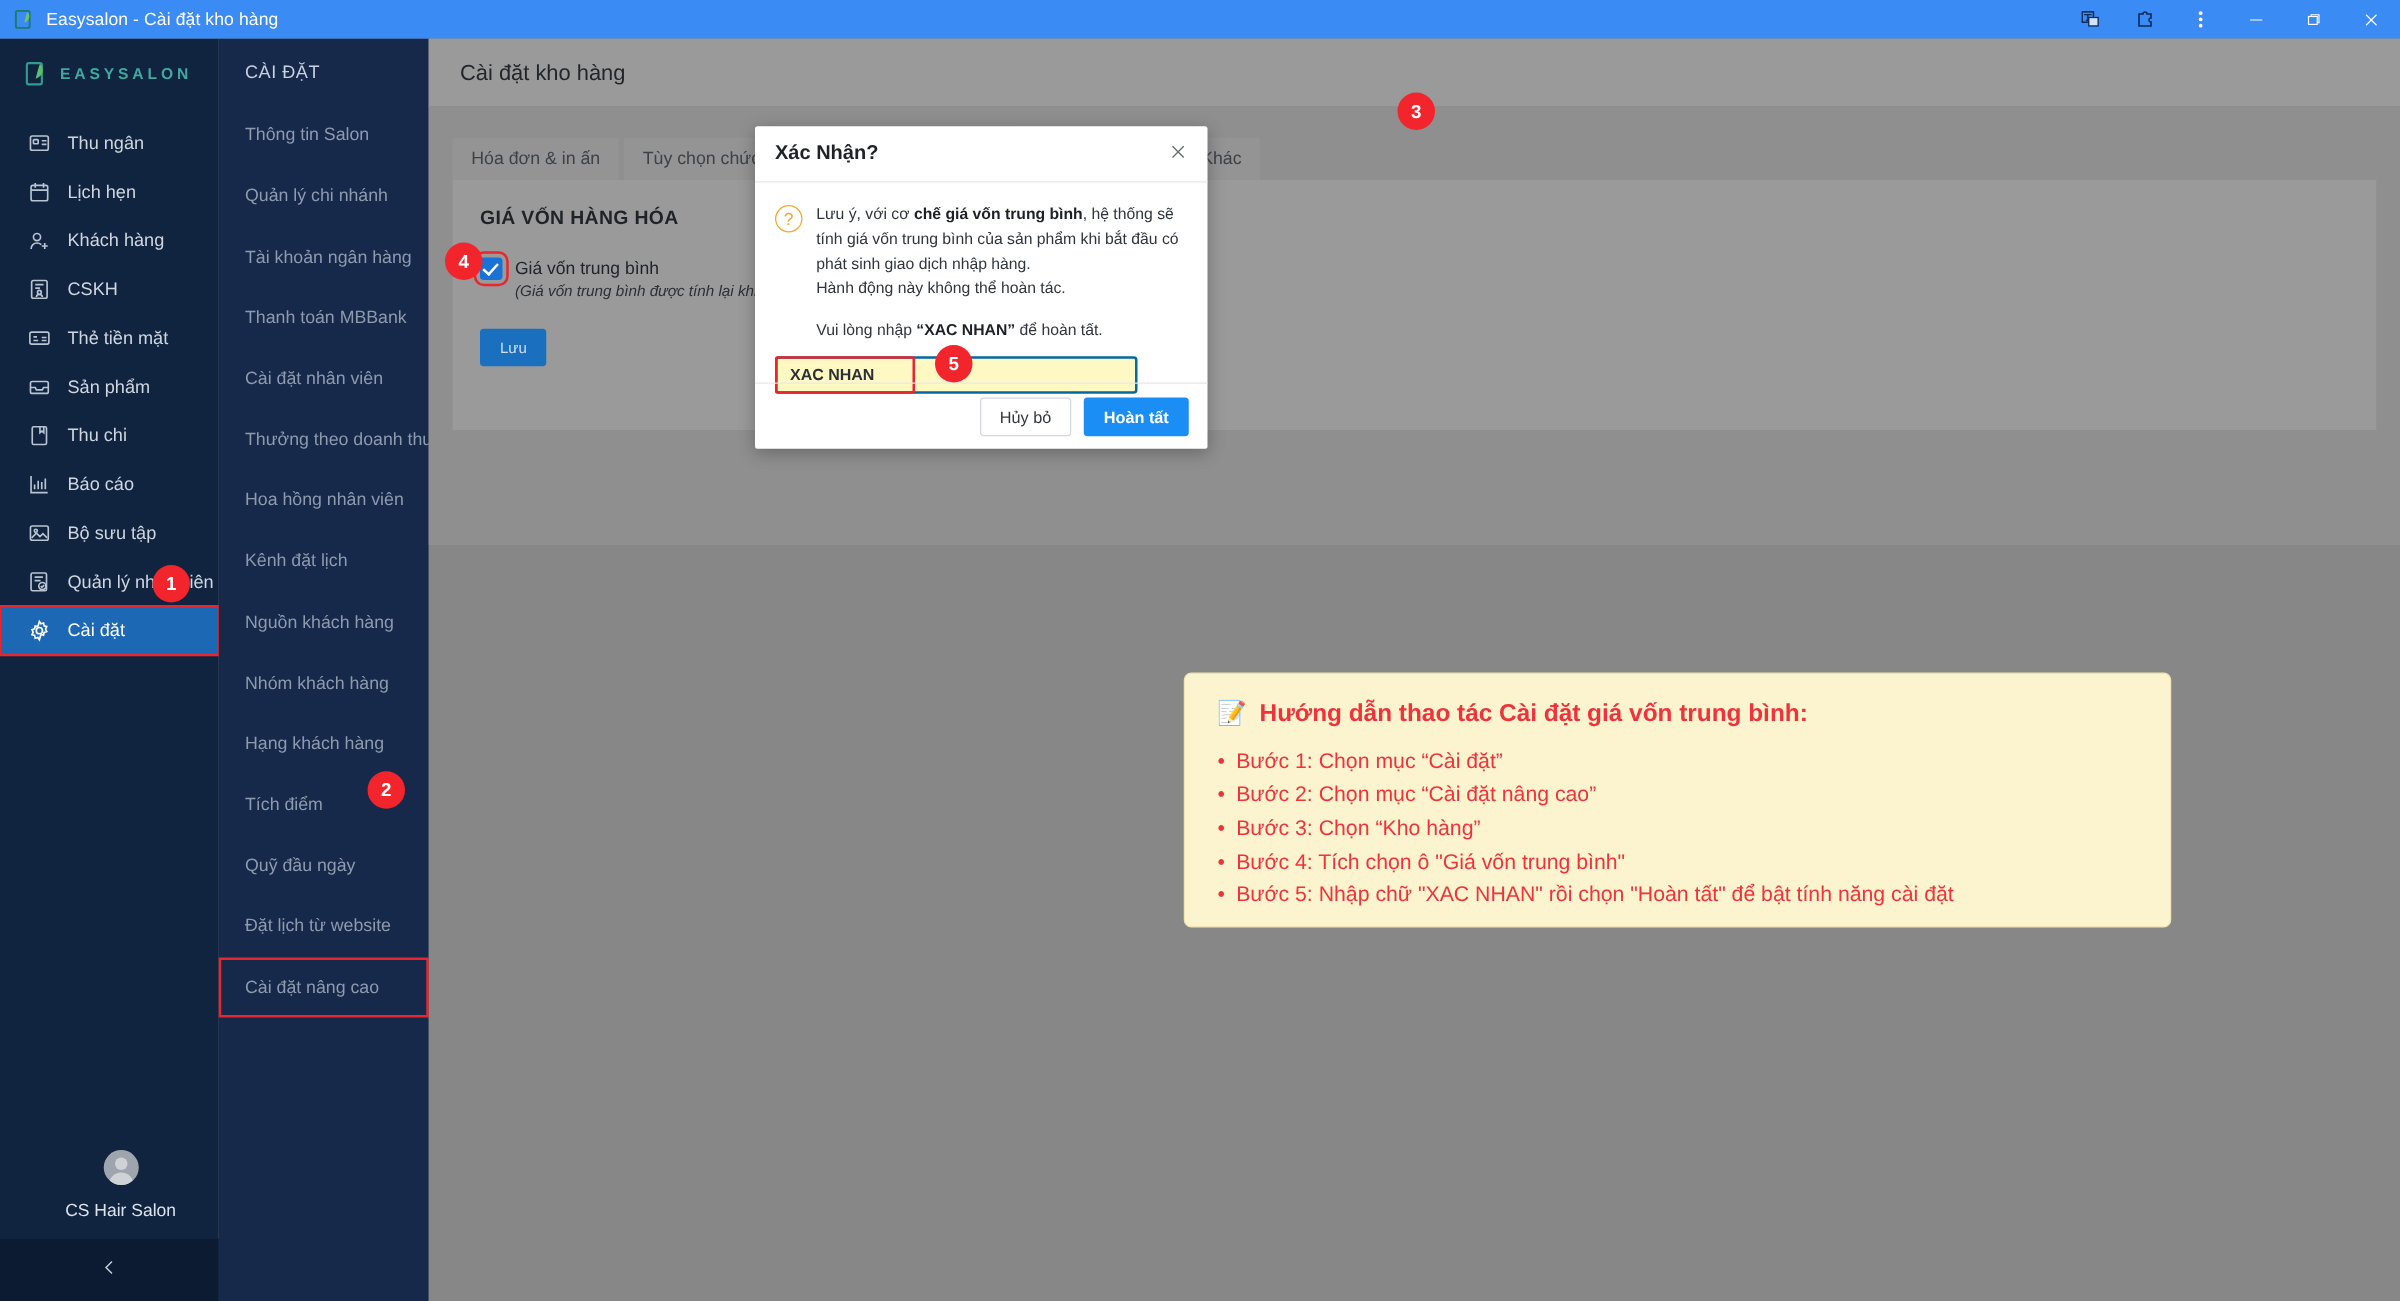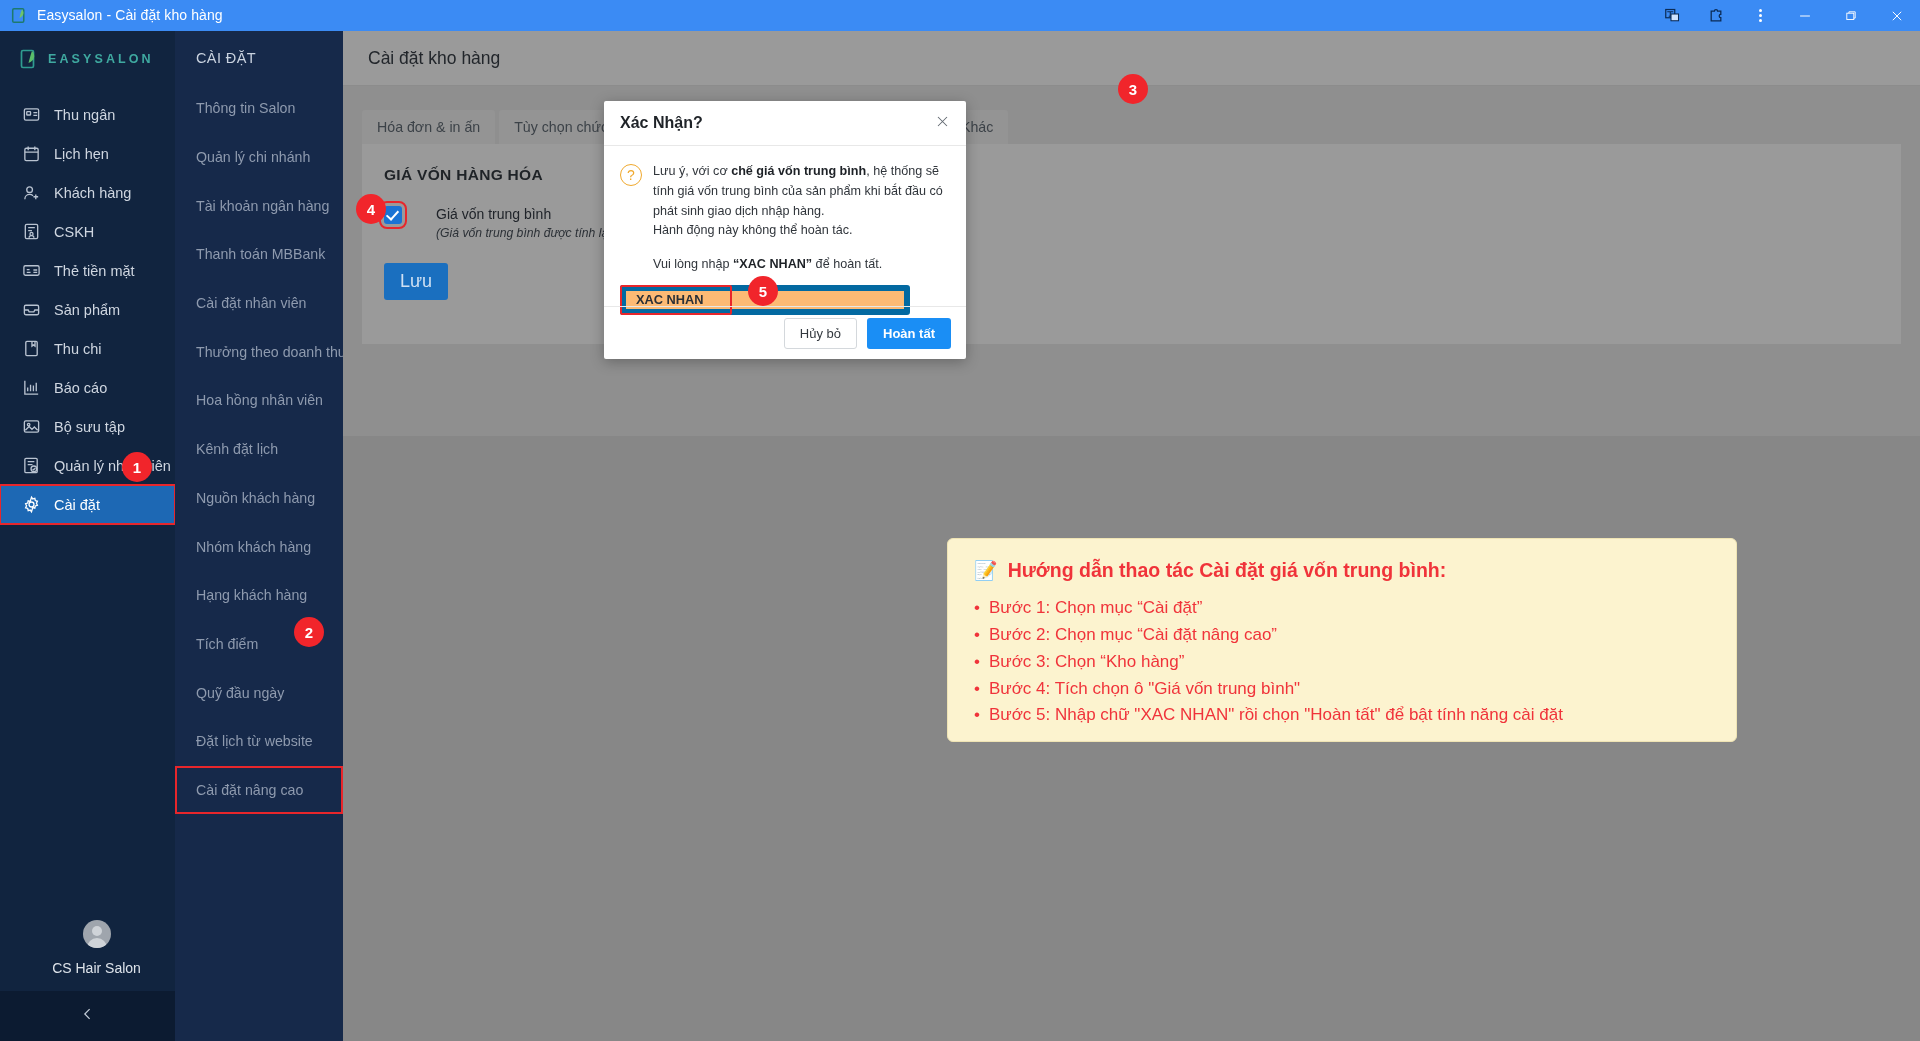--- a/index.html
+++ b/index.html
@@ -107,25 +107,25 @@
   .panel-title { font-size: 15.5px; font-weight: bold; color: #1f2327; letter-spacing: .3px; }
   .check-row { margin-top: 22px; display: flex; align-items: flex-start; gap: 10px; }
   .checkbox {
     width: 18px; height: 18px; border-radius: 3px; background: #1a73d4; position: relative; flex: none;
     outline: 2px solid #e8262b; outline-offset: 3px;
   }
   .checkbox::after {
     content: ""; position: absolute; left: 5px; top: 2px; width: 5px; height: 10px;
     border: solid #fff; border-width: 0 2px 2px 0; transform: rotate(42deg);
   }
-  .check-label { font-size: 14px; color: #20242a; line-height: 1.25; margin-left: 24px; }
+  .check-label { font-size: 14px; color: #20242a; line-height: 1.25; }
   .check-sub { font-size: 12.2px; color: #2b3036; font-style: italic; margin-top: 2px; }
   .btn-save {
     margin-top: 22px; background: #1a6fbf; color: #cfe0f3; border: none; border-radius: 3px;
-    font-size: 18px; padding: 8px 16px; font-family: inherit;
+    font-size: 12px; padding: 8px 16px; font-family: inherit;
   }
 
   
   .modal {
     position: absolute; left: 604px; top: 101px; width: 362px; height: 258px;
     background: #ffffff; box-shadow: 0 3px 14px rgba(0,0,0,.28); border-radius: 2px; z-index: 40;
   }
   .modal-head {
     height: 45px; display: flex; align-items: center; padding: 0 16px;
     border-bottom: 1px solid #e8e8e8;
@@ -136,23 +136,23 @@
   .q-icon {
     width: 22px; height: 22px; border-radius: 50%; border: 1.6px solid #f0a92e;
     color: #f0a92e; font-size: 14px; display: flex; align-items: center; justify-content: center;
     flex: none; margin-top: 2px;
   }
   .modal-text { font-size: 12.6px; color: #30353b; line-height: 1.57; }
   .modal-text b { color: #1d2126; }
   .modal-confirm-line { margin-top: 14px; }
   .input-wrap { padding: 10px 16px 0 16px; position: relative; }
   .conf-input {
-    width: 290px; height: 30px; border: 6px solid #0369a1; border-radius: 3px;
+    width: 290px; height: 30px; border: 2px solid #0369a1; border-radius: 3px;
     font-size: 12.8px; font-weight: bold; color: #2b3036; padding: 0 10px;
-    font-family: inherit; background: #fdba74;
+    font-family: inherit; background: #fef9c3;
   }
   .input-outline {
     position: absolute; left: 16px; top: 10px; width: 112px; height: 30px;
     border: 2px solid #e8262b; border-radius: 2px; pointer-events: none;
   }
   .modal-foot {
     position: absolute; left: 0; bottom: 0; width: 100%; height: 53px;
     border-top: 1px solid #e8e8e8; display: flex; align-items: center; justify-content: flex-end;
     gap: 10px; padding-right: 15px;
   }

